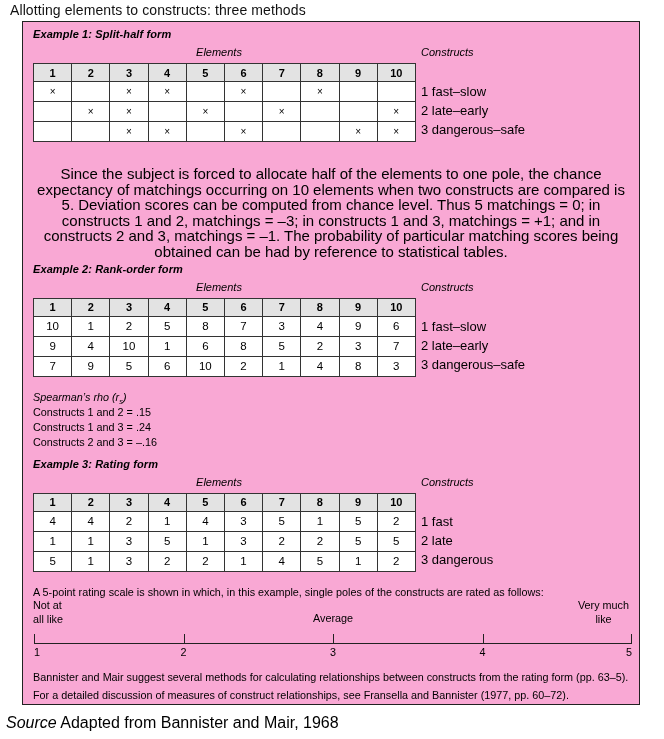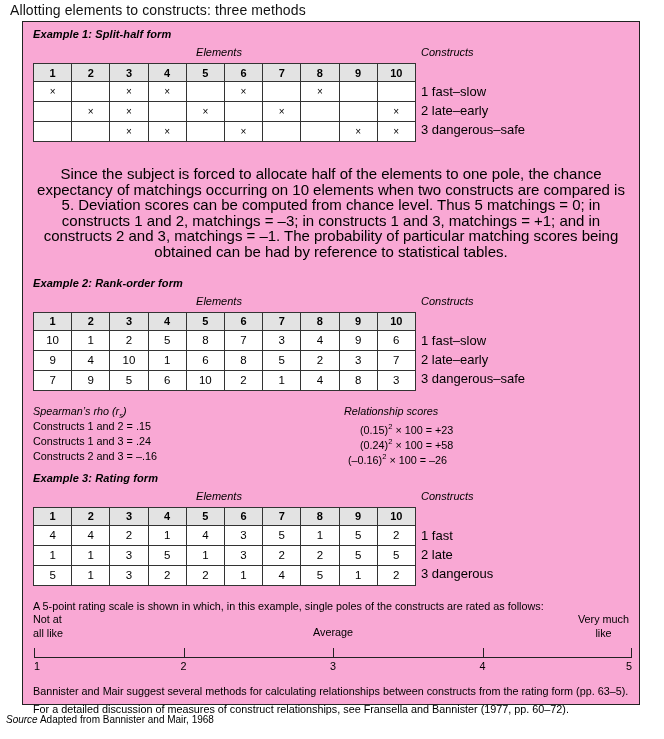--- a/index.html
+++ b/index.html
@@ -211,21 +211,21 @@
   }
   .final-para {
     font-size: 10.8px;
     line-height: 18px;
     margin-top: 2px;
   }
   .source-line {
     position: absolute;
     left: 6px;
     top: 714px;
-    font-size: 10px;
+    font-size: 16px;
   }
   .source-line .src-word {
     font-style: italic;
   }
   sup { font-size: 7.5px; vertical-align: super; }
   sub { font-size: 7.5px; vertical-align: sub; }
 </style>
 </head>
 <body>
 
@@ -298,21 +298,21 @@
         </table>
         <div class="construct-labels" id="e1-labels">
             <div>1 fast–slow</div>
             <div>2 late–early</div>
             <div>3 dangerous–safe</div>
           </div>
       </div>
 
       <div class="para">Since the subject is forced to allocate half of the elements to one pole, the chance expectancy of matchings occurring on 10 elements when two constructs are compared is 5. Deviation scores can be computed from chance level. Thus 5 matchings = 0; in constructs 1 and 2, matchings = –3; in constructs 1 and 3, matchings = +1; and in constructs 2 and 3, matchings = –1. The probability of particular matching scores being obtained can be had by reference to statistical tables.</div>
 
-      <div class="example-title" style="margin-top:17px">Example 2: Rank-order form</div>
+      <div class="example-title" style="margin-top:3px">Example 2: Rank-order form</div>
       <div class="col-heads">
         <div class="elements-h">Elements</div>
         <div class="constructs-h">Constructs</div>
       </div>
       <div class="table-wrap">
         <table class="grid">
           <thead>
               <tr id="e2-head">
                 <th>1</th>
                 <th>2</th>
@@ -371,27 +371,20 @@
             <div>3 dangerous–safe</div>
           </div>
       </div>
 
       <div class="rho-block">
         <div class="rho-left">
           <div class="hdr"><span>Spearman’s rho (r</span><sub>s</sub><span>)</span></div>
           <div>Constructs 1 and 2 = .15</div>
           <div>Constructs 1 and 3 = .24</div>
           <div>Constructs 2 and 3 = –.16</div>
-        </div>
-        <div class="rho-right">
-
-          <div class="hdr">Relationship scores</div>
-          <div class="eq"><span>(0.15)</span><sup>2</sup><span> × 100 = +23</span></div>
-          <div class="eq"><span>(0.24)</span><sup>2</sup><span> × 100 = +58</span></div>
-          <div class="eq" style="padding-left:4px"><span>(–0.16)</span><sup>2</sup><span> × 100 = –26</span></div>
         </div>
       </div>
 
       <div class="example-title" style="margin-top:4px">Example 3: Rating form</div>
       <div class="col-heads">
         <div class="elements-h">Elements</div>
         <div class="constructs-h">Constructs</div>
       </div>
       <div class="table-wrap">
         <table class="grid">

